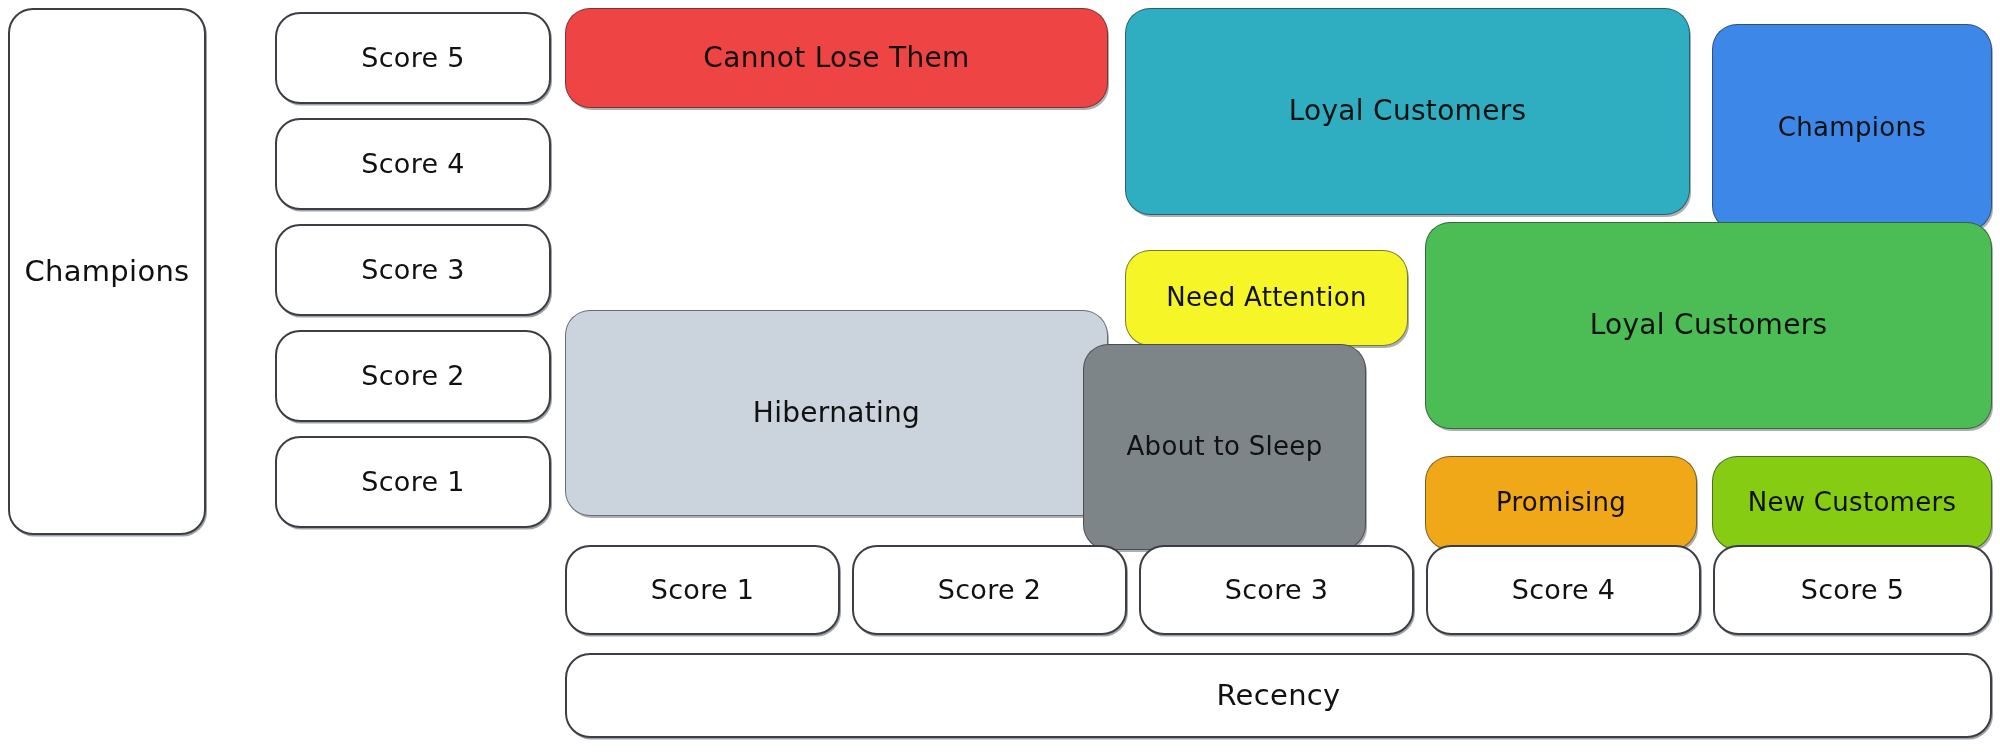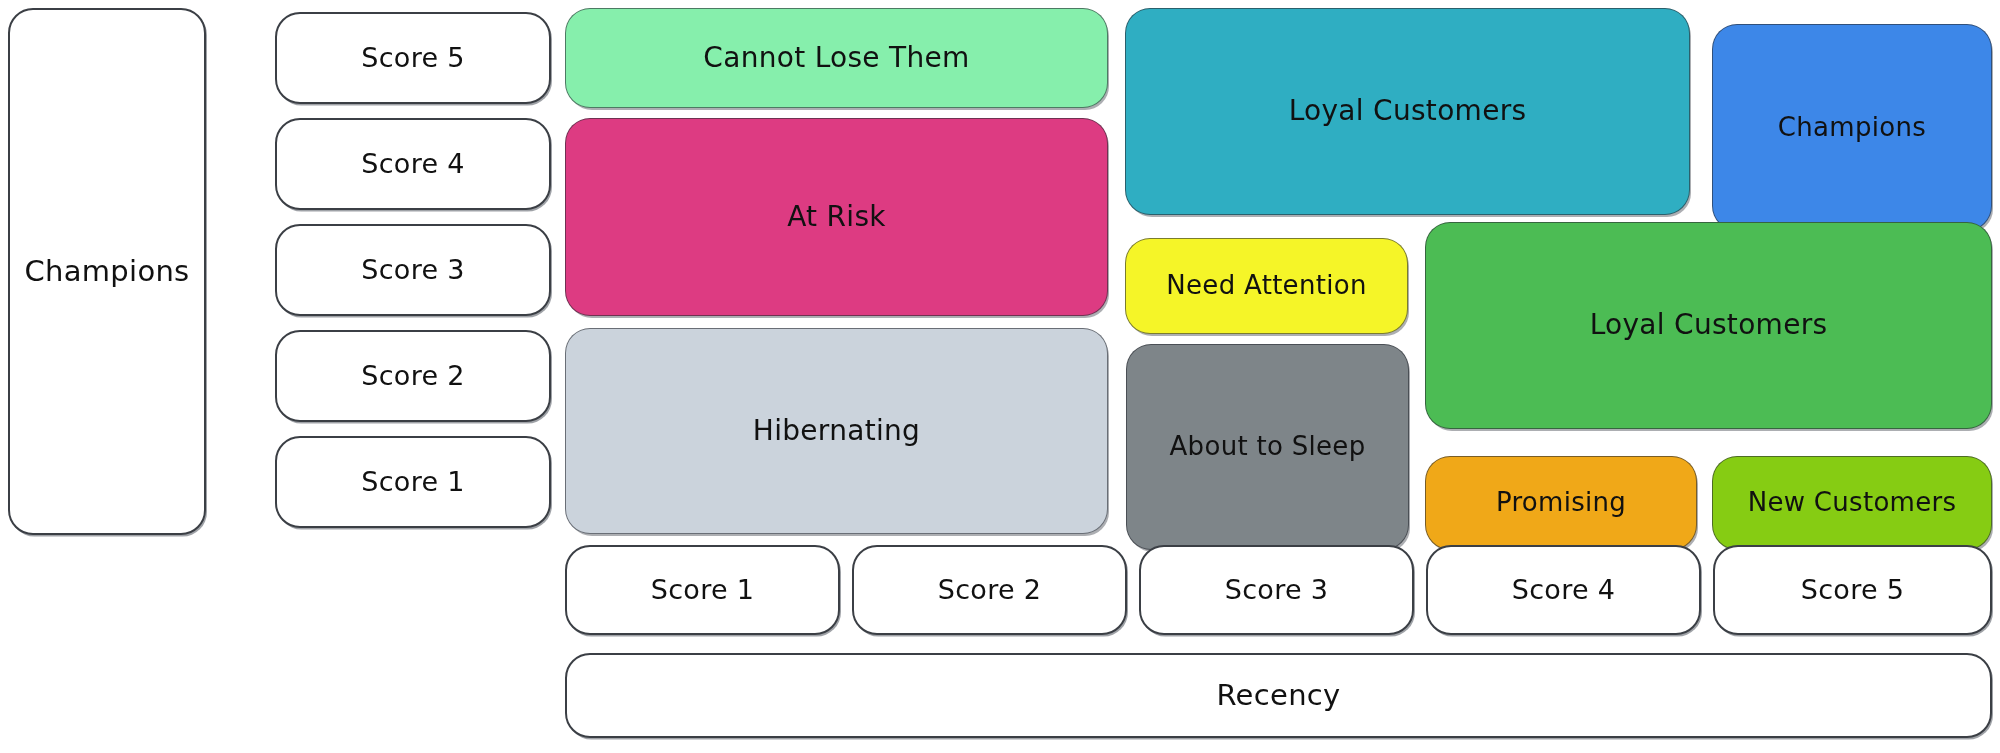--- a/index.html
+++ b/index.html
@@ -72,41 +72,38 @@
   <div class="box outline t-score" style="left:275px; top:224px; width:276px; height:92px;">
     <span class="label">Score 3</span>
   </div>
   <div class="box outline t-score" style="left:275px; top:330px; width:276px; height:92px;">
     <span class="label">Score 2</span>
   </div>
   <div class="box outline t-score" style="left:275px; top:436px; width:276px; height:92px;">
     <span class="label">Score 1</span>
   </div>
 
-  <div class="box seg t-seg" style="left:565px; top:8px; width:543px; height:100px; background:#86efac;">
+  <div class="box seg t-seg" style="left:565px; top:8px; width:543px; height:100px; background:#ef4444;">
     <span class="label">Cannot Lose Them</span>
   </div>
 
-  <div class="box seg t-seg" style="left:565px; top:118px; width:543px; height:198px; background:#dd3b82;">
-    <span class="label">At Risk</span>
-  </div>
 
-  <div class="box seg t-seg" style="left:565px; top:328px; width:543px; height:206px; background:#cbd3dc;">
+  <div class="box seg t-seg" style="left:565px; top:310px; width:543px; height:206px; background:#cbd3dc;">
     <span class="label">Hibernating</span>
   </div>
 
   <div class="box seg t-seg" style="left:1125px; top:8px; width:565px; height:207px; background:#2faec2;">
     <span class="label">Loyal Customers</span>
   </div>
 
-  <div class="box seg t-seg-sm" style="left:1125px; top:222px; width:283px; height:96px; background:#f5f528;">
+  <div class="box seg t-seg-sm" style="left:1125px; top:234px; width:283px; height:96px; background:#f5f528;">
     <span class="label">Need Attention</span>
   </div>
 
-  <div class="box seg t-seg-sm" style="left:1126px; top:328px; width:283px; height:206px; background:#7e8589;">
+  <div class="box seg t-seg-sm" style="left:1083px; top:328px; width:283px; height:206px; background:#7e8589;">
     <span class="label">About to Sleep</span>
   </div>
 
   <div class="box seg t-seg-sm" style="left:1712px; top:8px; width:280px; height:207px; background:#3d87e8;">
     <span class="label">Champions</span>
   </div>
 
   <div class="box seg t-seg" style="left:1425px; top:222px; width:567px; height:207px; background:#4cbc54;">
     <span class="label">Loyal Customers</span>
   </div>

